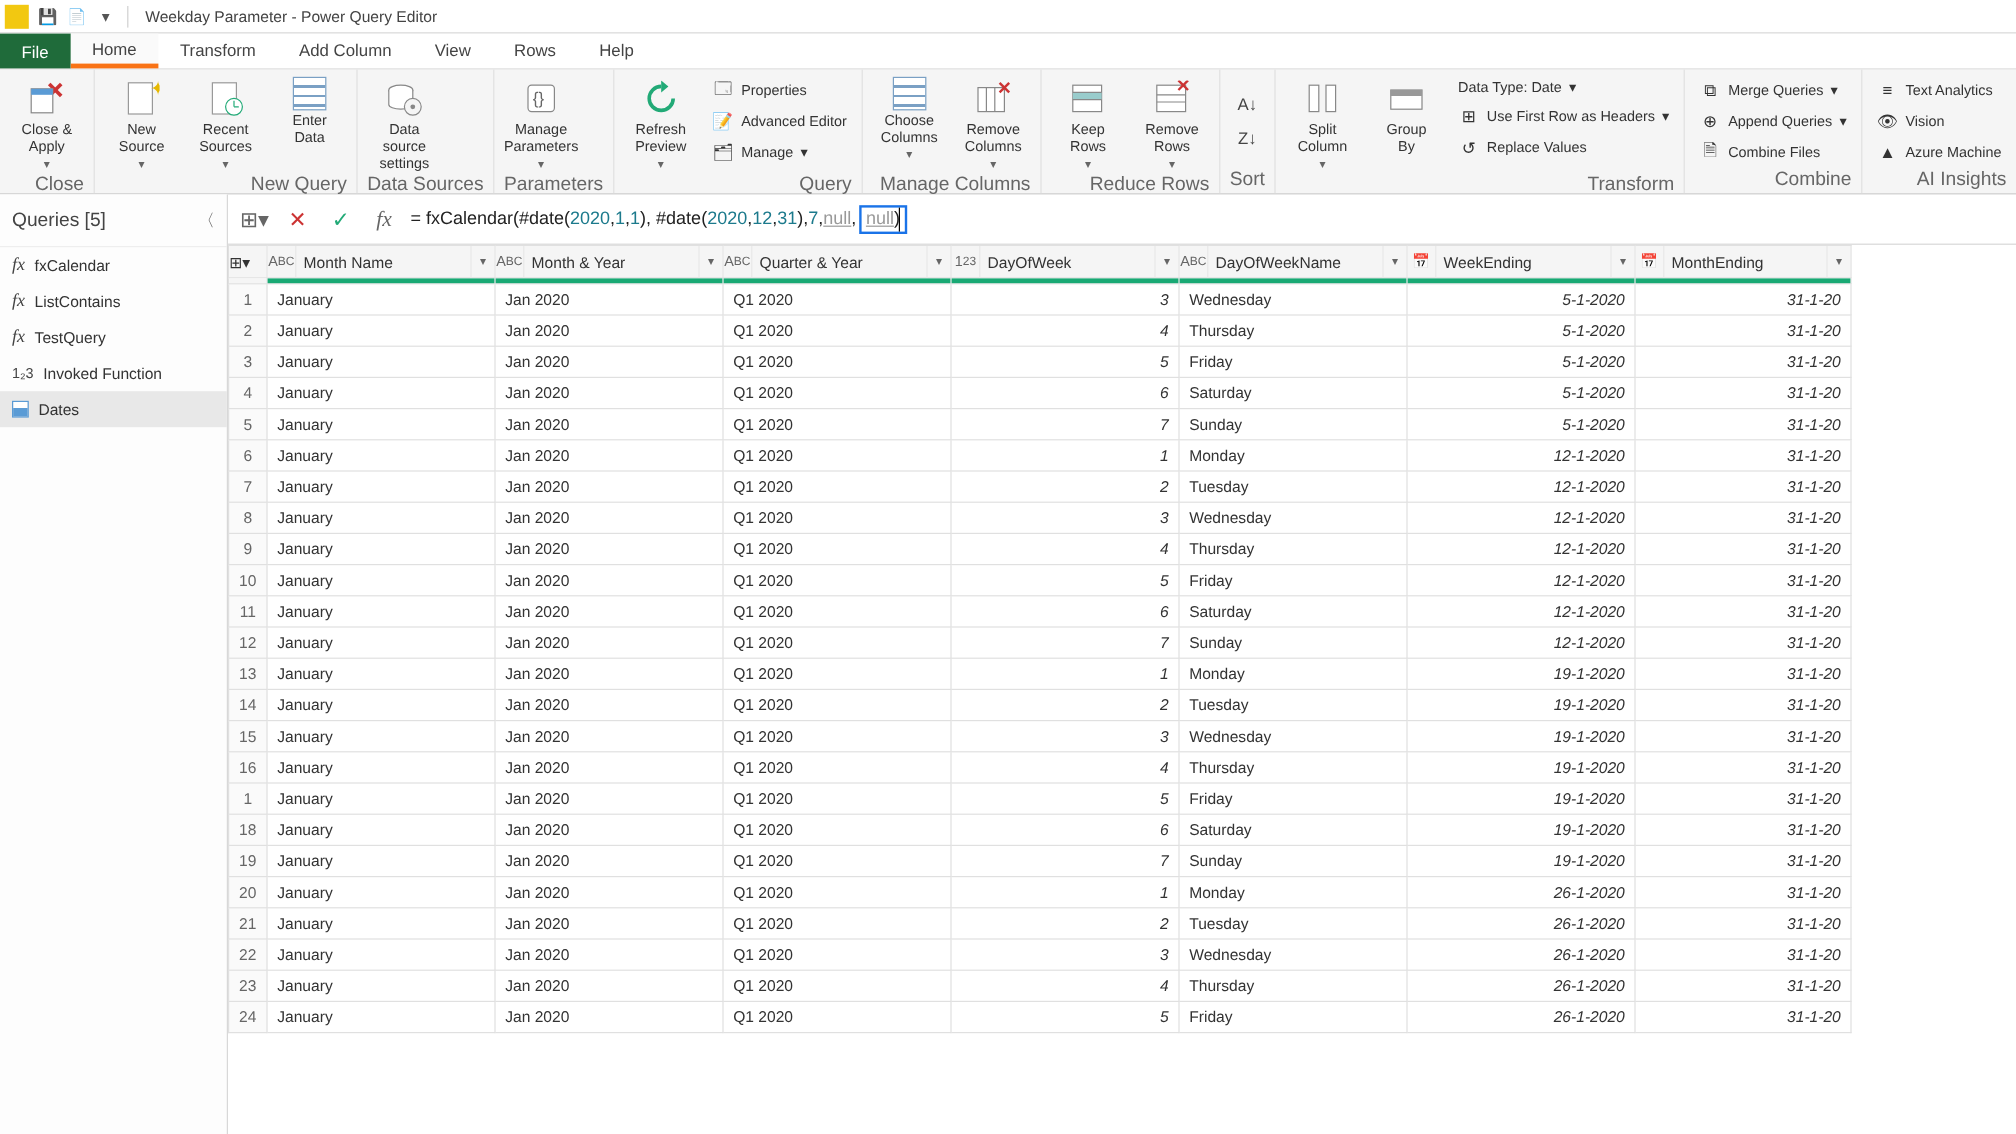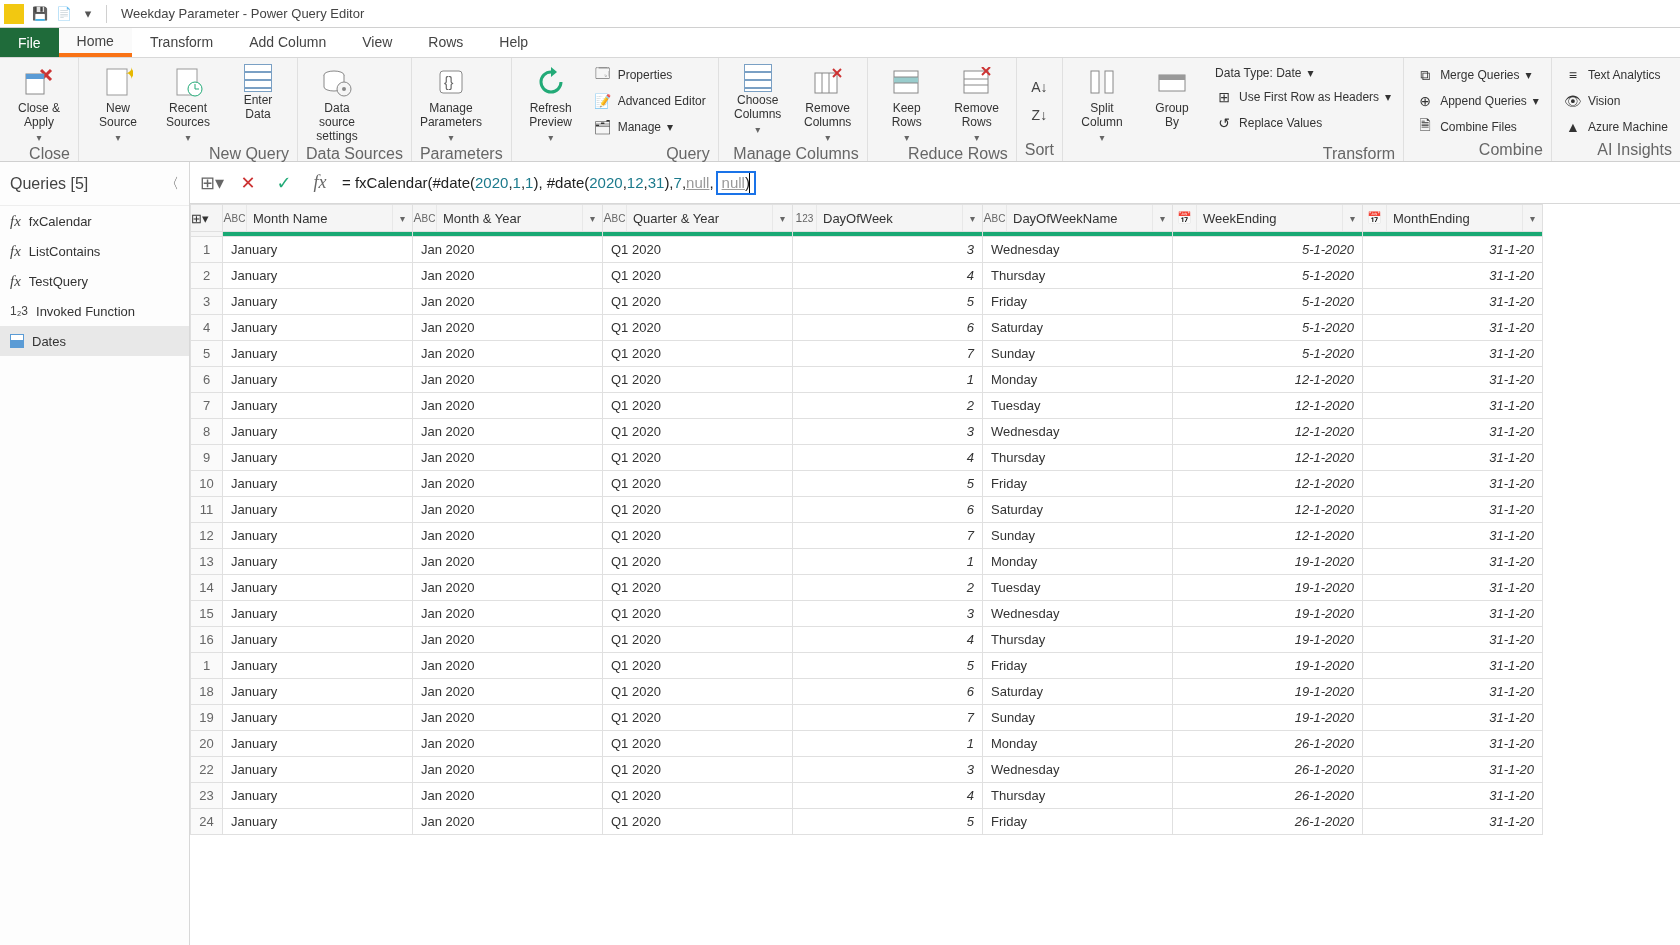--- a/index.html
+++ b/index.html
@@ -730,20 +730,30 @@
               <td class="rownum">20</td>
               <td class="cell w-month">January</td>
               <td class="cell w-monthyear">Jan 2020</td>
               <td class="cell w-quarter">Q1 2020</td>
               <td class="cell w-dow right italic">1</td>
               <td class="cell w-downame">Monday</td>
               <td class="cell w-weekend right italic">26-1-2020</td>
               <td class="cell w-monthend right italic">31-1-20</td>
             </tr>
             <tr>
+              <td class="rownum">21</td>
+              <td class="cell w-month">January</td>
+              <td class="cell w-monthyear">Jan 2020</td>
+              <td class="cell w-quarter">Q1 2020</td>
+              <td class="cell w-dow right italic">2</td>
+              <td class="cell w-downame">Tuesday</td>
+              <td class="cell w-weekend right italic">26-1-2020</td>
+              <td class="cell w-monthend right italic">31-1-20</td>
+            </tr>
+            <tr>
               <td class="rownum">22</td>
               <td class="cell w-month">January</td>
               <td class="cell w-monthyear">Jan 2020</td>
               <td class="cell w-quarter">Q1 2020</td>
               <td class="cell w-dow right italic">3</td>
               <td class="cell w-downame">Wednesday</td>
               <td class="cell w-weekend right italic">26-1-2020</td>
               <td class="cell w-monthend right italic">31-1-20</td>
             </tr>
             <tr>

